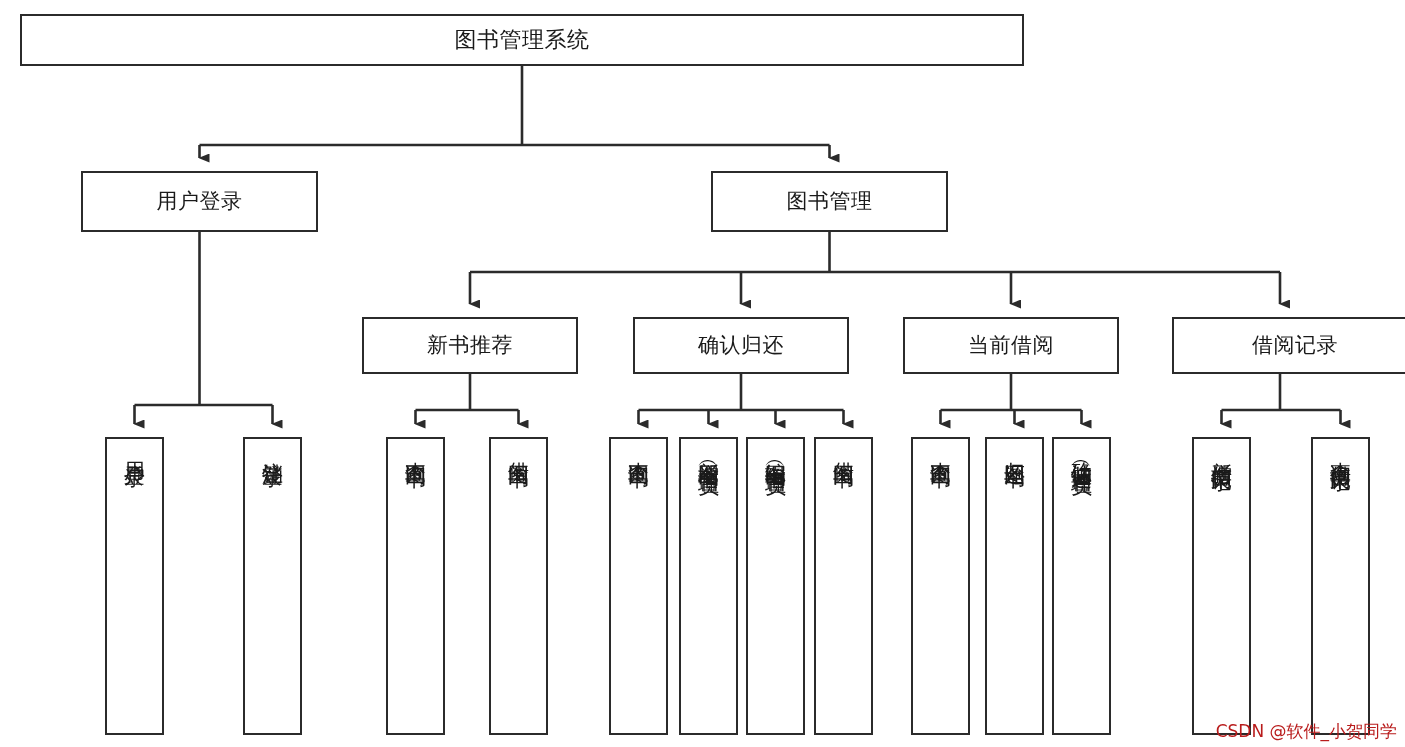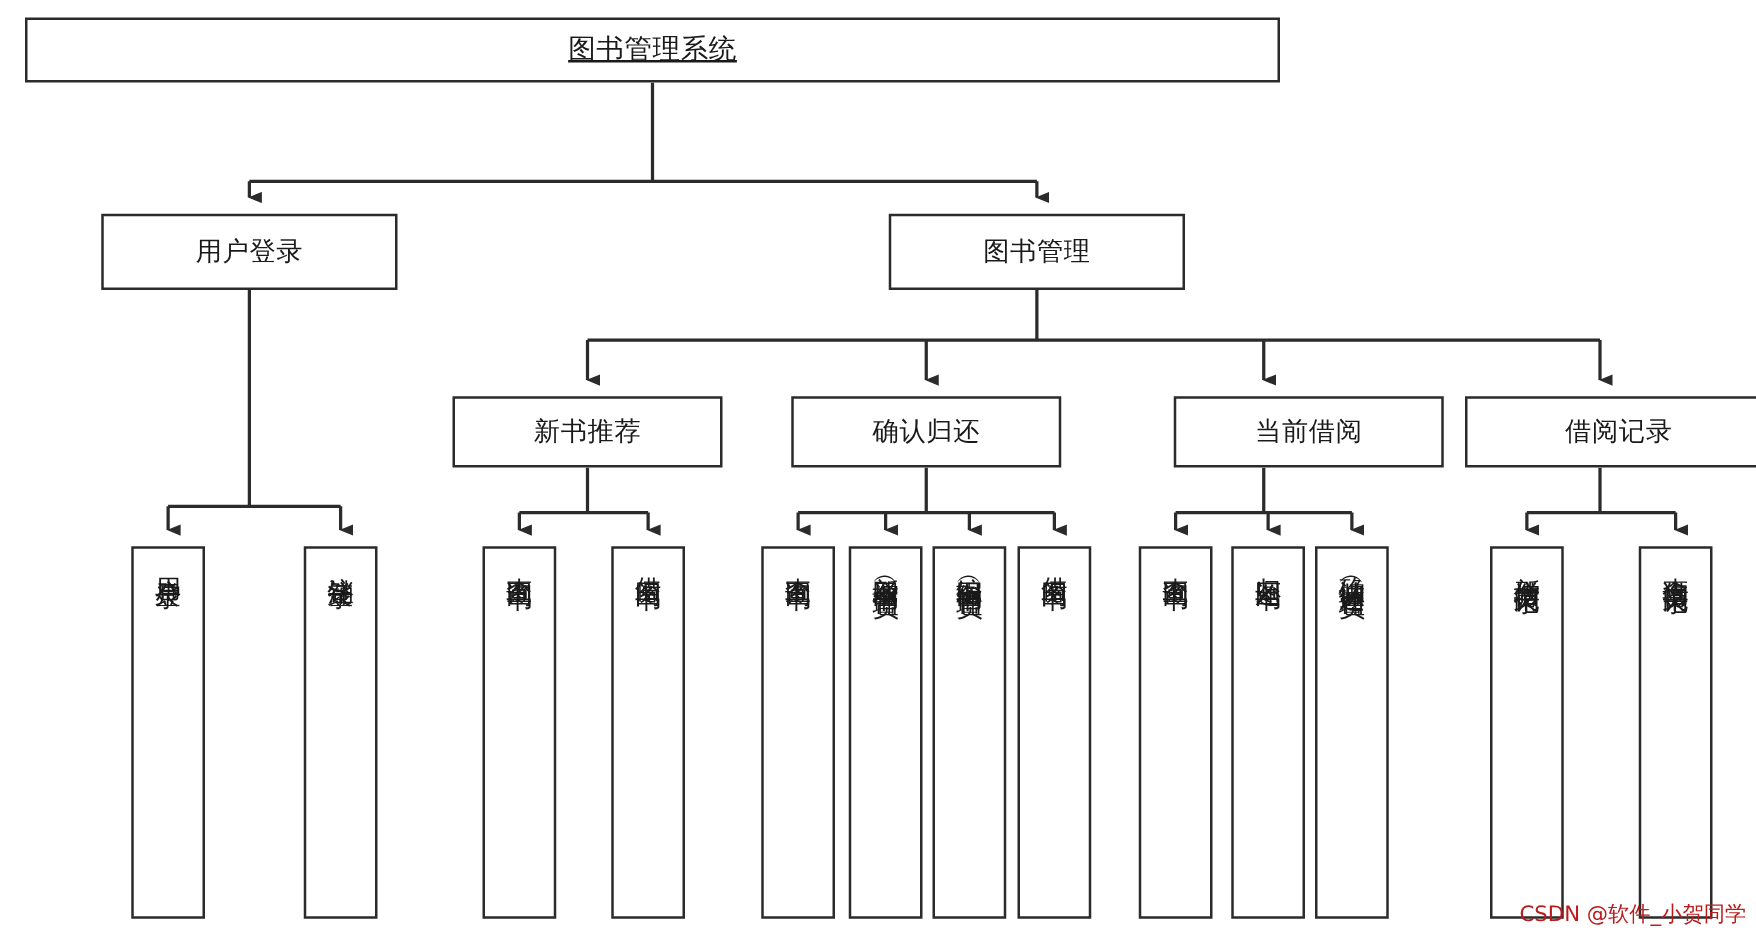--- a/index.html
+++ b/index.html
@@ -35,21 +35,21 @@
     justify-content: center;
     z-index: 3;
   }
   .node-label {
     color: #1a1a1a;
     font-size: 21px;
     line-height: 1.18;
     letter-spacing: 0.5px;
     white-space: nowrap;
   }
-  .node.root .node-label { font-size: 22px; text-decoration: underline; }
+  .node.root .node-label { font-size: 22px; }
   .node.level2 .node-label { font-size: 21px; }
   .node.level3 .node-label { font-size: 21px; }
 
   
   .node.leaf {
     align-items: flex-start;
     justify-content: center;
     padding-top: 6px;
   }
   .node.leaf .node-label {
@@ -129,21 +129,21 @@
   <div class="node level2" style="left: 711px; top: 171px; width: 237px; height: 61px; text-align: center;">
     <span class="node-label">图书管理</span>
   </div>
 
   <div class="node level3" style="left: 362px; top: 317px; width: 216px; height: 57px;">
     <span class="node-label">新书推荐</span>
   </div>
   <div class="node level3" style="left: 633px; top: 317px; width: 216px; height: 57px;">
     <span class="node-label">确认归还</span>
   </div>
-  <div class="node level3" style="left: 903px; top: 317px; width: 216px; height: 57px; margin-left: 36px;">
+  <div class="node level3" style="left: 903px; top: 317px; width: 216px; height: 57px;">
     <span class="node-label">当前借阅</span>
   </div>
   <div class="node level3" style="left: 1172px; top: 317px; width: 246px; height: 57px;">
     <span class="node-label">借阅记录</span>
   </div>
 
   <div class="node leaf" style="left: 105px; top: 437px; width: 59px; height: 298px;">
     <span class="node-label">用户登录</span>
   </div>
   <div class="node leaf" style="left: 243px; top: 437px; width: 59px; height: 298px;">

